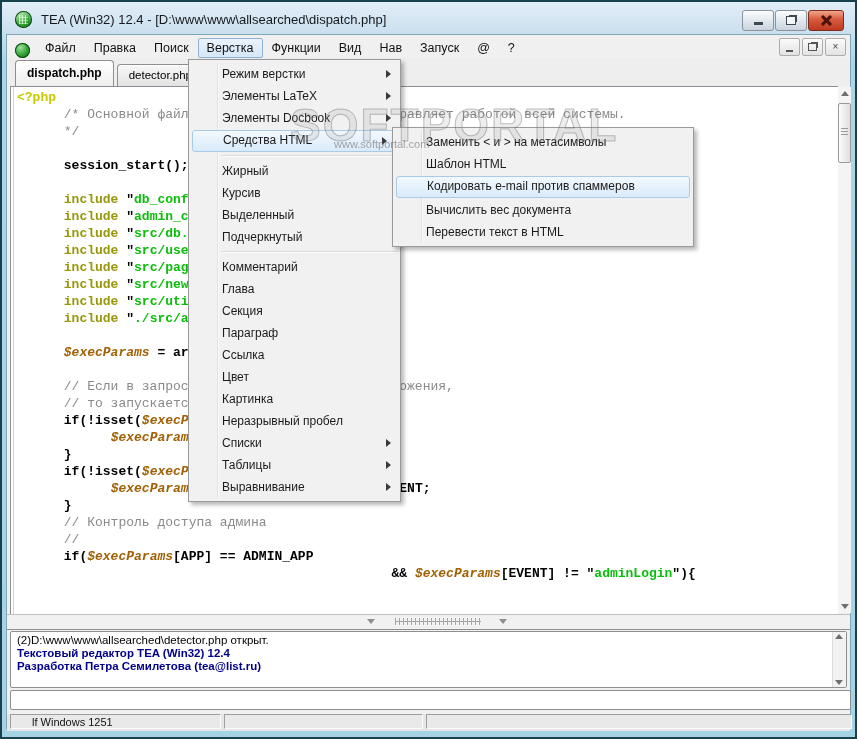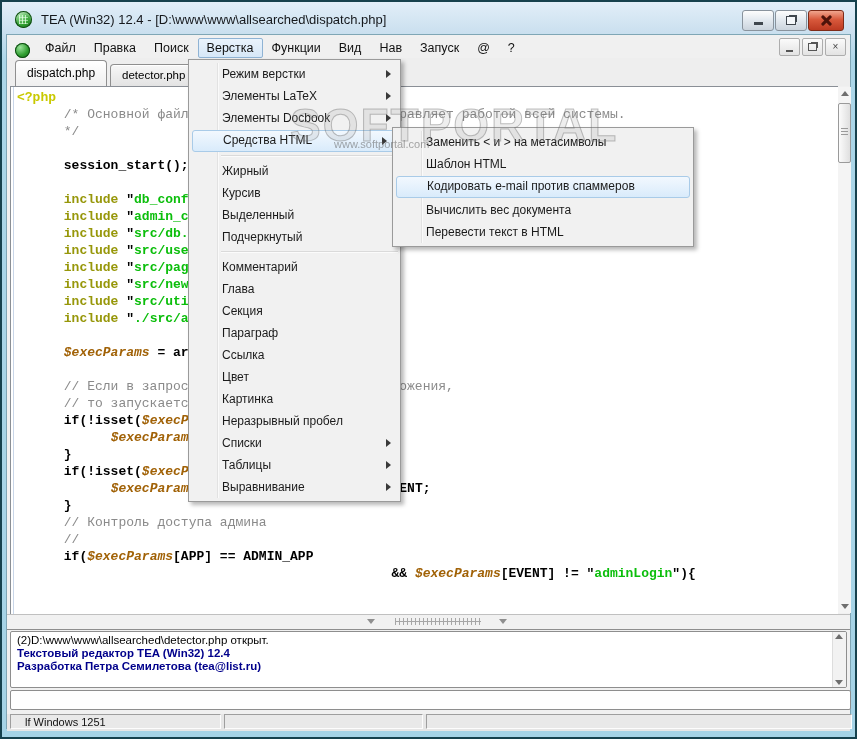--- a/index.html
+++ b/index.html
@@ -40,21 +40,21 @@
       background:linear-gradient(#FBFBFB,#E3E3E3);display:flex;align-items:center;justify-content:center;
       font-size:10px;color:#444;line-height:1;}
   .g-mmin{width:7px;height:2px;background:#555;margin-top:7px;}
   .g-mres{width:7px;height:6px;border:1px solid #555;box-shadow:2px -2px 0 -1px #555;}
   
   .tabbar{position:absolute;left:5px;right:5px;top:56px;height:28px;background:#EEEEEE;
       display:flex;align-items:flex-end;padding-left:8px;box-sizing:border-box;}
   .tab{height:21px;line-height:20px;padding:0 11px;margin-right:3px;font-size:11.5px;color:#000;
       background:linear-gradient(#F7F7F7,#E3E3E3);border:1px solid #8F8F8F;border-bottom:none;
       border-radius:4px 4px 0 0;box-shadow:inset 0 1px 0 #fff;}
-  .tab.active{height:25px;line-height:24px;font-size:12px;background:linear-gradient(#FFFFFF,#EFEFEF);z-index:2;}
+  .tab.active{height:25px;line-height:24px;font-size:12px;background:linear-gradient(#FFFFFF,#EFEFEF);z-index:2;font-weight:bold;}
   
   .editor{position:absolute;left:8px;top:84px;width:827px;height:527px;background:#FFFFFF;
       border:1px solid #8A8F96;border-right:none;overflow:hidden;z-index:1;}
   .editor::before{content:"";position:absolute;left:2px;top:0;bottom:0;width:1px;background:#C9D6E8;}
   #code{position:absolute;left:6px;top:2px;}
   .code-line{height:17px;white-space:pre;font-family:"Liberation Mono",monospace;font-size:13px;line-height:17px;font-weight:bold;color:#000;}
   .tk-y{color:#C9C900;}
   .tk-c{color:#8A8A8A;font-weight:normal;}
   .tk-k{color:#97970A;}
   .tk-s{color:#0BBE0B;}
@@ -86,21 +86,21 @@
   .logscroll{position:absolute;right:0;top:0;bottom:0;width:13px;background:#F2F2F2;border-left:1px solid #DDD;}
   .ls-up{position:absolute;top:2px;left:2px;}
   .ls-down{position:absolute;bottom:2px;left:2px;}
   
   .cmd{position:absolute;left:8px;right:8px;top:688px;height:20px;width:841px;box-sizing:border-box;
       border:1px solid #8E8E8E;border-radius:2px;background:#fff;z-index:1;font-size:12px;padding:0 4px;outline:none;}
   
   .statusbar{position:absolute;left:5px;right:5px;top:712px;height:17px;background:#E6E6E6;z-index:1;}
   .status-panel{position:absolute;top:0;height:15px;box-sizing:border-box;background:#E9E9E9;
       border:1px solid;border-color:#9E9E9E #FDFDFD #FDFDFD #9E9E9E;font-size:11px;color:#111;
-      padding:1px 14px;white-space:nowrap;overflow:hidden;}
+      padding:1px 21px;white-space:nowrap;overflow:hidden;}
   .status-panel.p0{left:3px;width:211px;}
   .status-panel.p1{left:217px;width:199px;}
   .status-panel.p2{left:419px;width:426px;}
   
   .dropdown,.submenu{position:absolute;background:#F1F1F1;border:1px solid #9A9A9A;
       box-shadow:3px 3px 4px rgba(0,0,0,0.28);padding:3px 0;z-index:40;}
   .dropdown{left:186px;top:57px;width:211px;}
   .submenu{left:390px;top:125px;width:300px;z-index:41;}
   .dropdown::before,.submenu::before{content:"";position:absolute;left:28px;top:3px;bottom:3px;width:1px;
       background:#E2E2E2;box-shadow:1px 0 0 #FAFAFA;}

